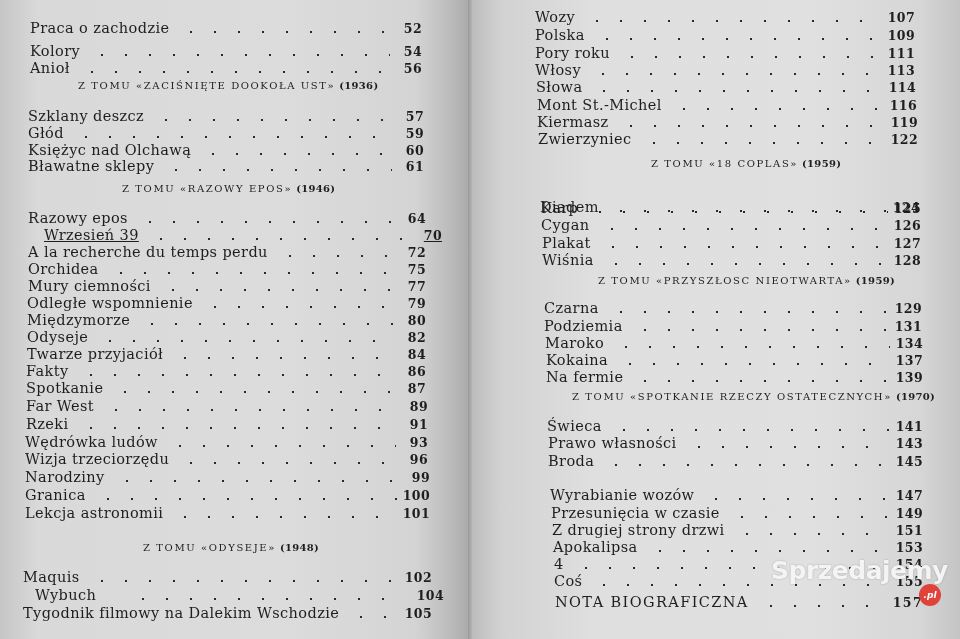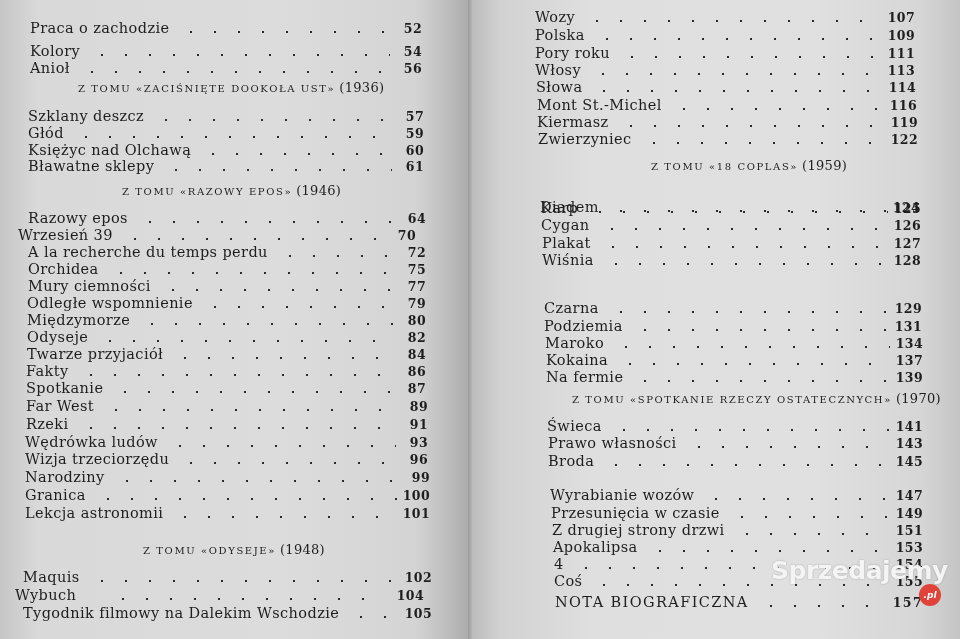--- a/index.html
+++ b/index.html
@@ -34,21 +34,21 @@
     background-image:radial-gradient(circle,#2a2a2a 1.1px,transparent 1.3px);
     background-size:24px 2px; background-repeat:repeat-x; background-position:4px 0;
   }
   .entry .pg {
     flex:0 0 auto; font-size:12.5px; font-weight:bold; text-align:right; min-width:26px;
   }
   .heading {
     position:absolute; font-size:10px; letter-spacing:1.6px; white-space:nowrap;
     text-transform:uppercase;
   }
-  .heading .yr { font-size:13px; font-weight:normal; letter-spacing:0.3px; margin-left:4px; }
+  .heading .yr { font-size:10px; font-weight:bold; letter-spacing:0.3px; margin-left:4px; }
   .nota { letter-spacing:1.4px; }
   .watermark {
     position:absolute; left:771px; top:556px;
     font-family:"DejaVu Sans", sans-serif; font-weight:bold; font-size:25px;
     color:#f4f4f4; letter-spacing:-0.5px;
     text-shadow:0 0 2px rgba(0,0,0,0.25);
   }
   .wm-badge {
     position:absolute; left:919px; top:584px; width:22px; height:22px; border-radius:50%;
     background:#e0433a; color:#fff; font-family:"DejaVu Sans", sans-serif;
@@ -97,21 +97,21 @@
       <span class="dots"></span>
       <span class="pg">61</span>
     </div>
 
   <div class="heading" style="left:122px;top:183px;"><span>Z TOMU «RAZOWY EPOS»</span><span class="yr">(1946)</span></div>
   <div class="entry" style="left:28px;top:208px;width:398px;">
       <span class="title">Razowy epos</span>
       <span class="dots"></span>
       <span class="pg">64</span>
     </div>
-  <div class="entry" style="left:18px;top:225px;width:398px;">
+  <div class="entry" style="left:44px;top:225px;width:398px;text-decoration:underline;">
       <span class="title">Wrzesień 39</span>
       <span class="dots"></span>
       <span class="pg">70</span>
     </div>
   <div class="entry" style="left:28px;top:242px;width:398px;">
       <span class="title">A la recherche du temps perdu</span>
       <span class="dots"></span>
       <span class="pg">72</span>
     </div>
   <div class="entry" style="left:28px;top:259px;width:398px;">
@@ -189,21 +189,21 @@
       <span class="dots"></span>
       <span class="pg">101</span>
     </div>
 
   <div class="heading" style="left:143px;top:542px;"><span>Z TOMU «ODYSEJE»</span><span class="yr">(1948)</span></div>
   <div class="entry" style="left:23px;top:567px;width:409px;">
       <span class="title">Maquis</span>
       <span class="dots"></span>
       <span class="pg">102</span>
     </div>
-  <div class="entry" style="left:15px;top:585px;width:409px;gap:25px;">
+  <div class="entry" style="left:35px;top:585px;width:409px;gap:25px;">
       <span class="title">Wybuch</span>
       <span class="dots"></span>
       <span class="pg">104</span>
     </div>
   <div class="entry" style="left:23px;top:603px;width:409px;">
       <span class="title">Tygodnik filmowy na Dalekim Wschodzie</span>
       <span class="dots"></span>
       <span class="pg">105</span>
     </div>
 </div>
@@ -272,20 +272,21 @@
       <span class="title">Plakat</span>
       <span class="dots"></span>
       <span class="pg">127</span>
     </div>
   <div class="entry" style="left:70px;top:250px;width:379px;">
       <span class="title">Wiśnia</span>
       <span class="dots"></span>
       <span class="pg">128</span>
     </div>
 
+  <div class="heading" style="left:126px;top:275px;"><span>Z TOMU «PRZYSZŁOSC NIEOTWARTA»</span><span class="yr">(1959)</span></div>
   <div class="entry" style="left:72px;top:298px;width:378px;">
       <span class="title">Czarna</span>
       <span class="dots"></span>
       <span class="pg">129</span>
     </div>
   <div class="entry" style="left:72px;top:316px;width:378px;">
       <span class="title">Podziemia</span>
       <span class="dots"></span>
       <span class="pg">131</span>
     </div>

